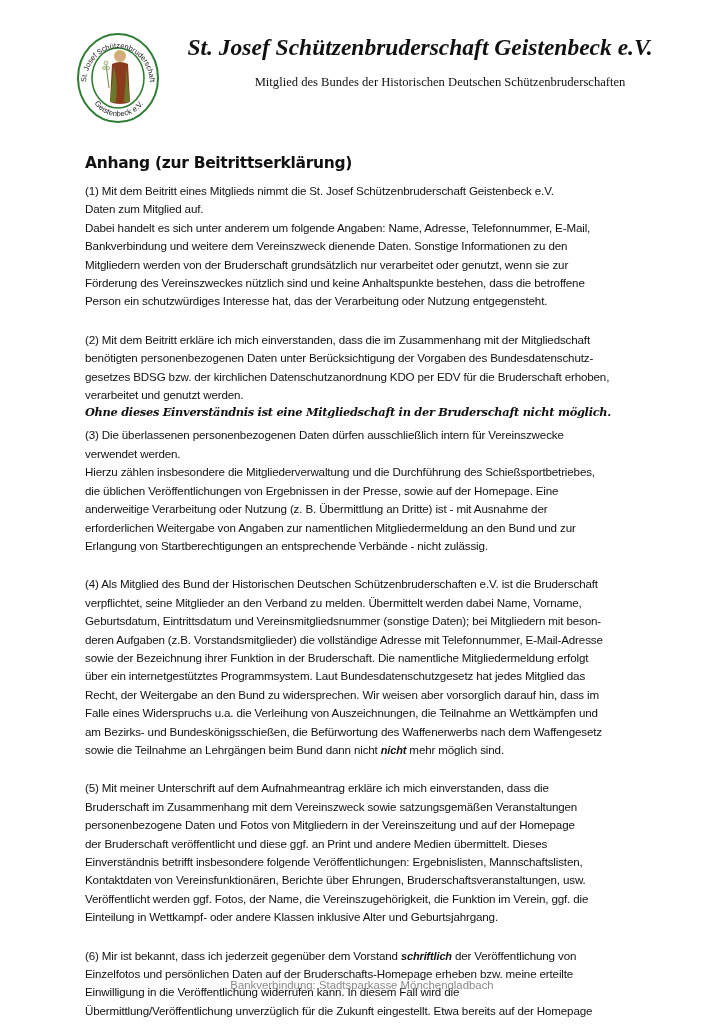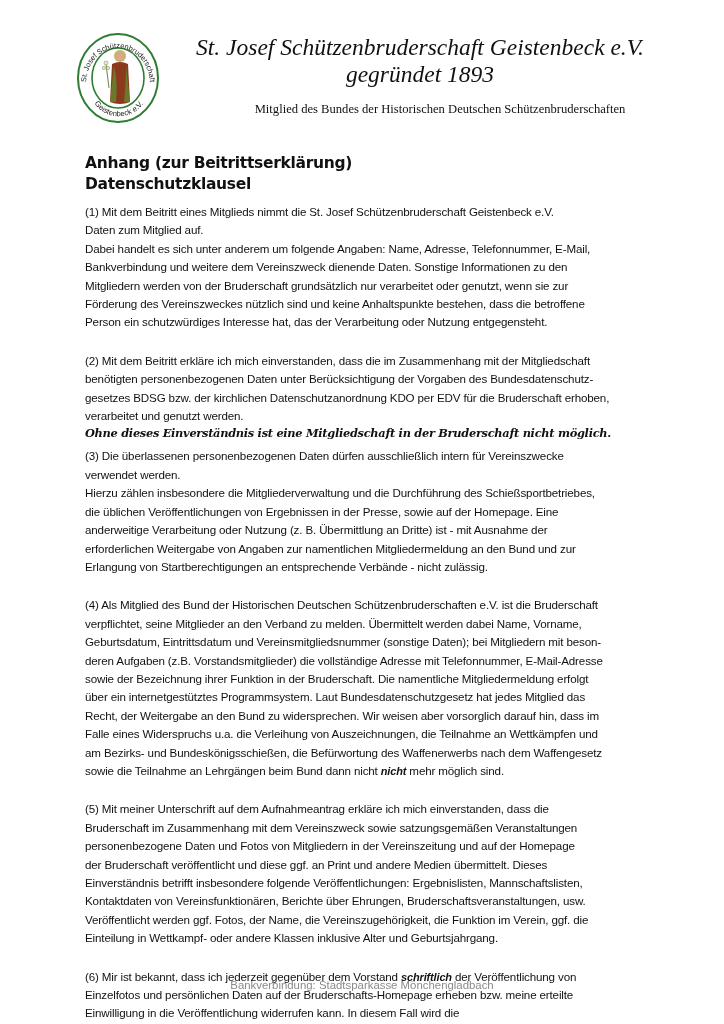--- a/index.html
+++ b/index.html
@@ -1,19 +1,19 @@
 <!DOCTYPE html>
 <html><head>
 <meta charset="utf-8">
 <style>
   html, body { margin: 0; padding: 0; background: #ffffff; }
   body { width: 724px; height: 1024px; position: relative; overflow: hidden; color: #111; }
   .logo { position: absolute; left: 76px; top: 32px; width: 84px; height: 92px; }
   .title-block { position: absolute; left: 170px; top: 34px; width: 500px; text-align: center; }
-  .title { font-family: "Liberation Serif", serif; font-style: italic; font-weight: normal; font-size: 23.5px; line-height: 27px; margin: 0; white-space: nowrap; }
+  .title { font-family: "Liberation Serif", serif; font-style: italic; font-weight: bold; font-size: 23.5px; line-height: 27px; margin: 0; white-space: nowrap; }
   .subtitle { font-family: Liberation Serif, serif; font-size: 12.6px; margin-top: 14px; padding-left: 40px; white-space: nowrap; }
   .content { position: absolute; left: 85px; top: 153px; width: 600px; font-family: "Liberation Sans", sans-serif; }
   .h1 { font-family: "DejaVu Sans", sans-serif; font-weight: bold; font-size: 15.5px; line-height: 21px; margin: 0; letter-spacing: -0.3px; }
   .para { font-size: 11.6px; line-height: 18.4px; margin: 0; letter-spacing: -0.15px; white-space: pre-line; }
   .para + .para { margin-top: 20px; }
   .emph { font-family: "DejaVu Serif", serif; font-style: italic; font-weight: bold; font-size: 11.4px; line-height: 16px; margin: 0 0 6px 0; letter-spacing: -0.3px; }
   .inline-em { font-weight: bold; font-style: italic; font-size: 11px; }
   .footer { position: absolute; left: 0; width: 724px; top: 978px; text-align: center; font-family: "Liberation Sans", sans-serif; color: #8a8a8a; font-size: 11.4px; line-height: 15px; }
   .p1 { margin-top: 8px; }
 </style>
@@ -41,27 +41,25 @@
     <path d="M 50 34 Q 52 50 54 70 L 48 70 Q 50 52 50 34 Z" fill="#6b7a2a"></path>
     <line x1="30" y1="32" x2="33" y2="56" stroke="#6b8b3a" stroke-width="1"></line>
     <circle cx="30" cy="31" r="2" fill="#e8e8d8" stroke="#6b8b3a" stroke-width="0.5"></circle>
     <circle cx="28" cy="36" r="1.6" fill="#e8e8d8" stroke="#6b8b3a" stroke-width="0.5"></circle>
     <circle cx="32" cy="36" r="1.6" fill="#e8e8d8" stroke="#6b8b3a" stroke-width="0.5"></circle>
   </svg>
 </div>
 
 <div class="title-block">
   <p class="title">St. Josef Schützenbruderschaft Geistenbeck e.V.</p>
-  <p class="title">gegründet 1893</p>
   <div class="subtitle">Mitglied des Bundes der Historischen Deutschen Schützenbruderschaften</div>
 </div>
 
 <div class="content">
   <p class="h1">Anhang (zur Beitrittserklärung)</p>
-  <p class="h1">Datenschutzklausel</p>
 
   <p class="para p1">(1) Mit dem Beitritt eines Mitglieds nimmt die St. Josef Schützenbruderschaft Geistenbeck e.V.
 Daten zum Mitglied auf.
 Dabei handelt es sich unter anderem um folgende Angaben: Name, Adresse, Telefonnummer, E-Mail,
 Bankverbindung und weitere dem Vereinszweck dienende Daten. Sonstige Informationen zu den
 Mitgliedern werden von der Bruderschaft grundsätzlich nur verarbeitet oder genutzt, wenn sie zur
 Förderung des Vereinszweckes nützlich sind und keine Anhaltspunkte bestehen, dass die betroffene
 Person ein schutzwürdiges Interesse hat, das der Verarbeitung oder Nutzung entgegensteht.</p>
 
   <p class="para">(2) Mit dem Beitritt erkläre ich mich einverstanden, dass die im Zusammenhang mit der Mitgliedschaft

